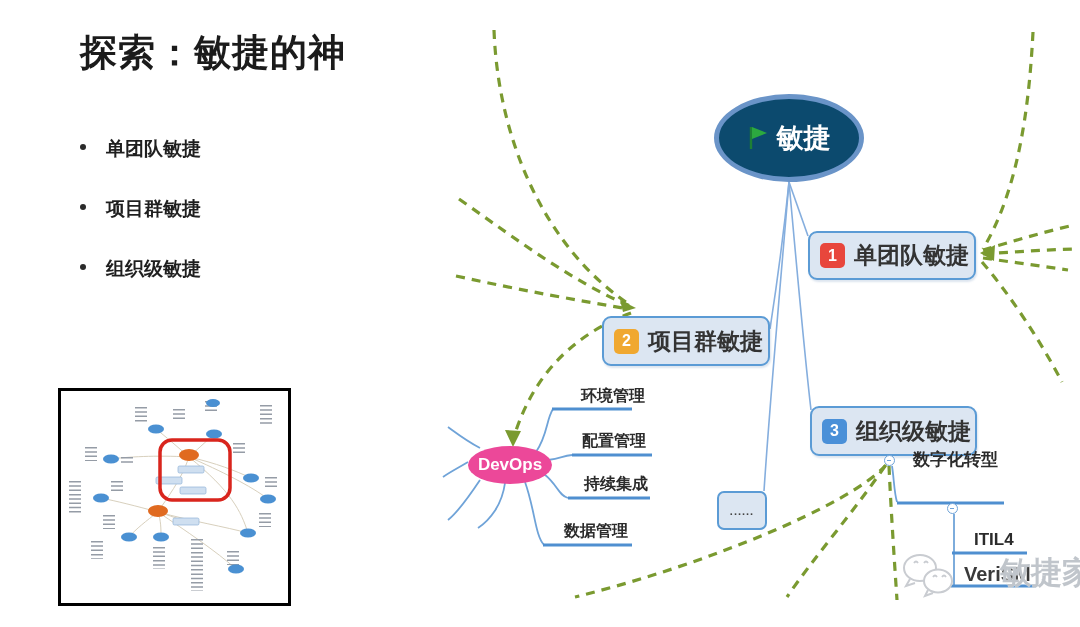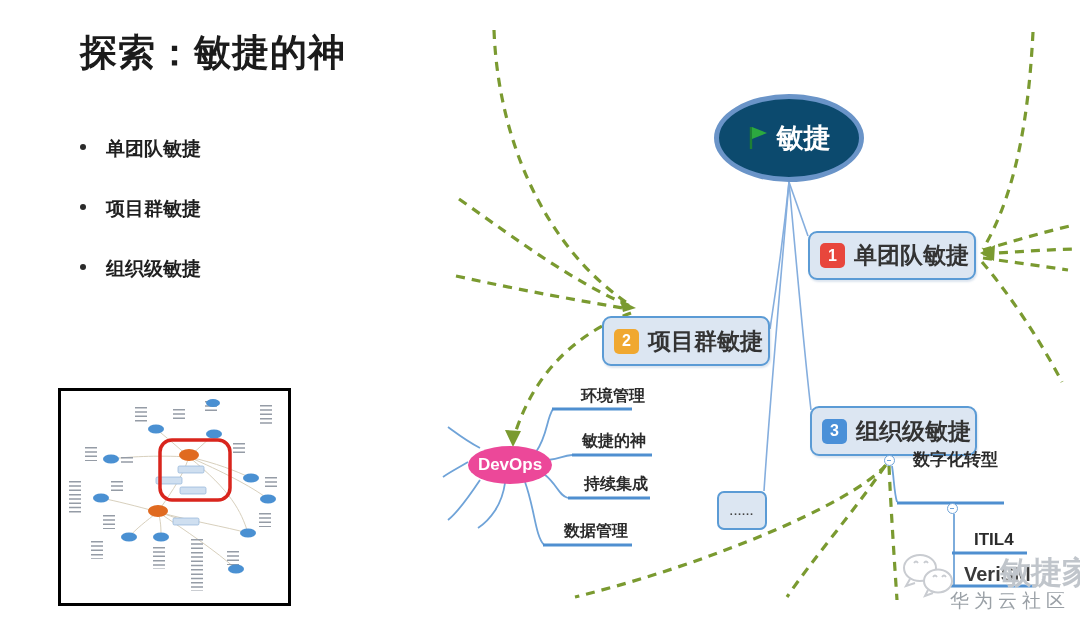--- a/index.html
+++ b/index.html
@@ -233,21 +233,21 @@
 <div class="mm-node node-3">
   <span class="badge badge-3">3</span>
   <span>组织级敏捷</span>
 </div>
 
 <div class="dots-node">......</div>
 
 <div class="devops-node">DevOps</div>
 
 <div class="branch-label lbl-env">环境管理</div>
-<div class="branch-label lbl-cfg">敏捷的神</div>
+<div class="branch-label lbl-cfg">配置管理</div>
 <div class="branch-label lbl-ci">持续集成</div>
 <div class="branch-label lbl-data">数据管理</div>
 
 <div class="branch-label lbl-digital">数字化转型</div>
 <div class="branch-label lbl-itil">ITIL4</div>
 <div class="branch-label lbl-verism">VeriSM</div>
 
 <div class="collapse-dot cd-org"></div>
 <div class="collapse-dot cd-digital"></div>
 
@@ -260,14 +260,13 @@
       <path d="M30,42 l-3,6 l8,-3"></path>
     </g>
     <g stroke="#c9ccd1" stroke-width="1.8" fill="none">
       <path d="M16,15 q2,-3 4,0"></path>
         <path d="M26,15 q2,-3 4,0"></path>
       <path d="M35,29 q2,-3 4,0"></path>
         <path d="M44,29 q2,-3 4,0"></path>
     </g>
   </svg>
   <div class="wm-brand">敏捷家</div>
-  <div class="wm-community">华为云社区</div>
 </div>
 
 </body></html>

